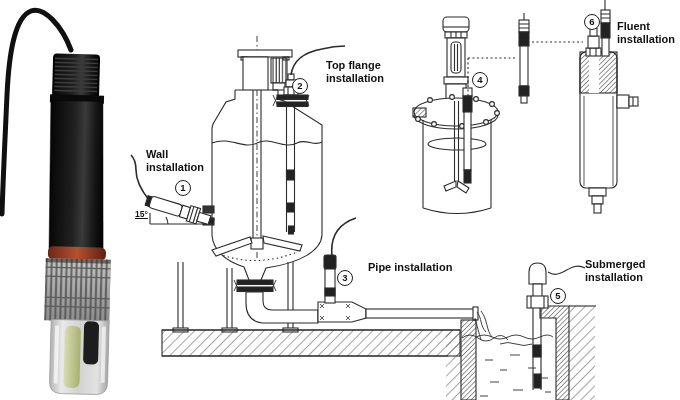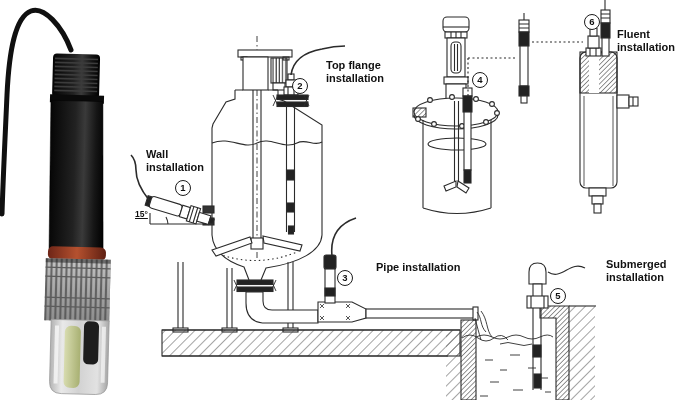--- a/index.html
+++ b/index.html
@@ -289,31 +289,31 @@
 <div class="num" style="left:175px;top:180px">1</div>
 <div class="angle" style="left:135px;top:209px">15°</div>
 
 <div class="num" style="left:292px;top:78px">2</div>
 <div class="lbl" style="left:326px;top:59px">
   <span>Top flange</span>
   <span>installation</span>
 </div>
 
 <div class="num" style="left:337px;top:270px">3</div>
-<div class="lbl" style="left:376px;top:261px">
+<div class="lbl" style="left:368px;top:261px">
   <span>Pipe installation</span>
 </div>
 
 <div class="num" style="left:472px;top:72px">4</div>
 
 <div class="num" style="left:550px;top:288px">5</div>
-<div class="lbl" style="left:606px;top:258px">
+<div class="lbl" style="left:585px;top:258px">
   <span>Submerged</span>
   <span>installation</span>
 </div>
 
 <div class="num" style="left:584px;top:14px">6</div>
-<div class="lbl" style="left:617px;top:28px">
+<div class="lbl" style="left:617px;top:20px">
   <span>Fluent</span>
   <span>installation</span>
 </div>
 
 </div>
 
 </body></html>

